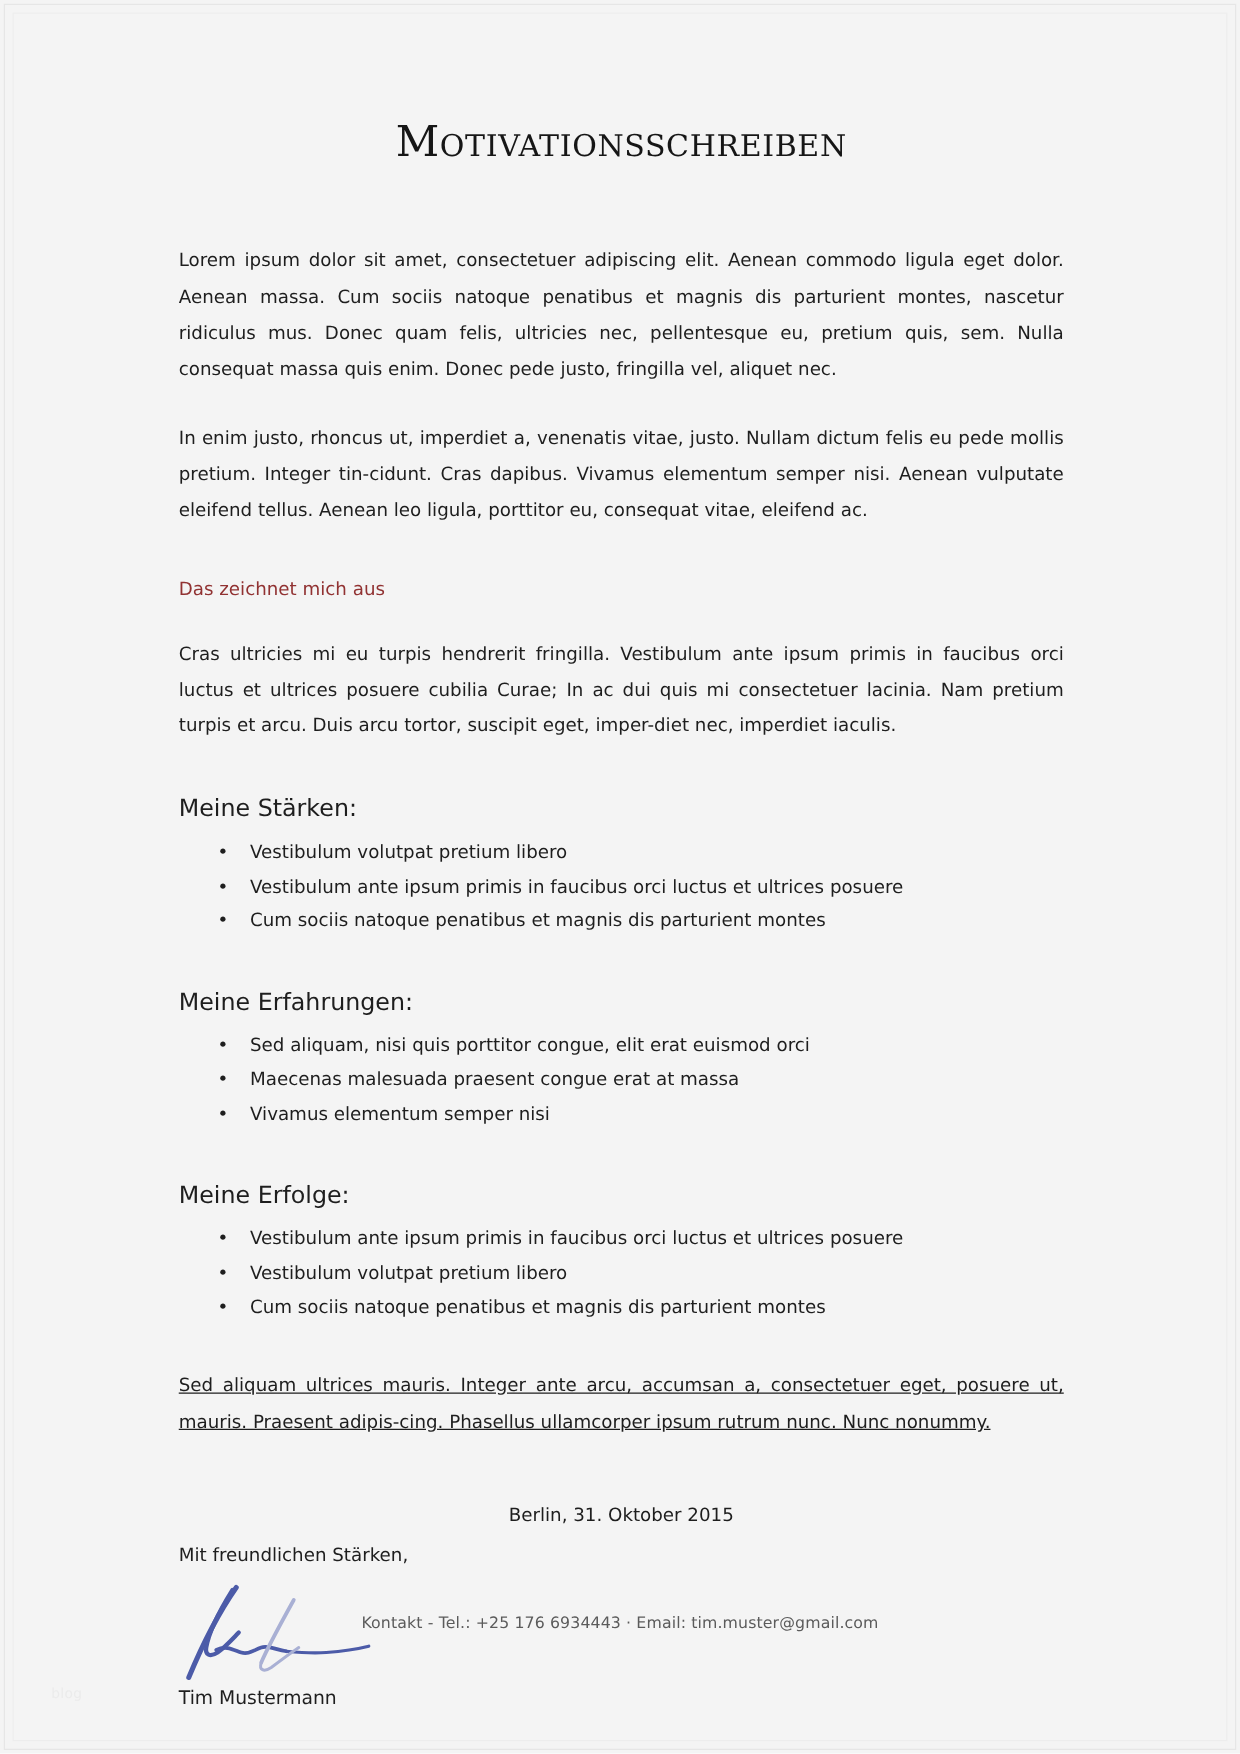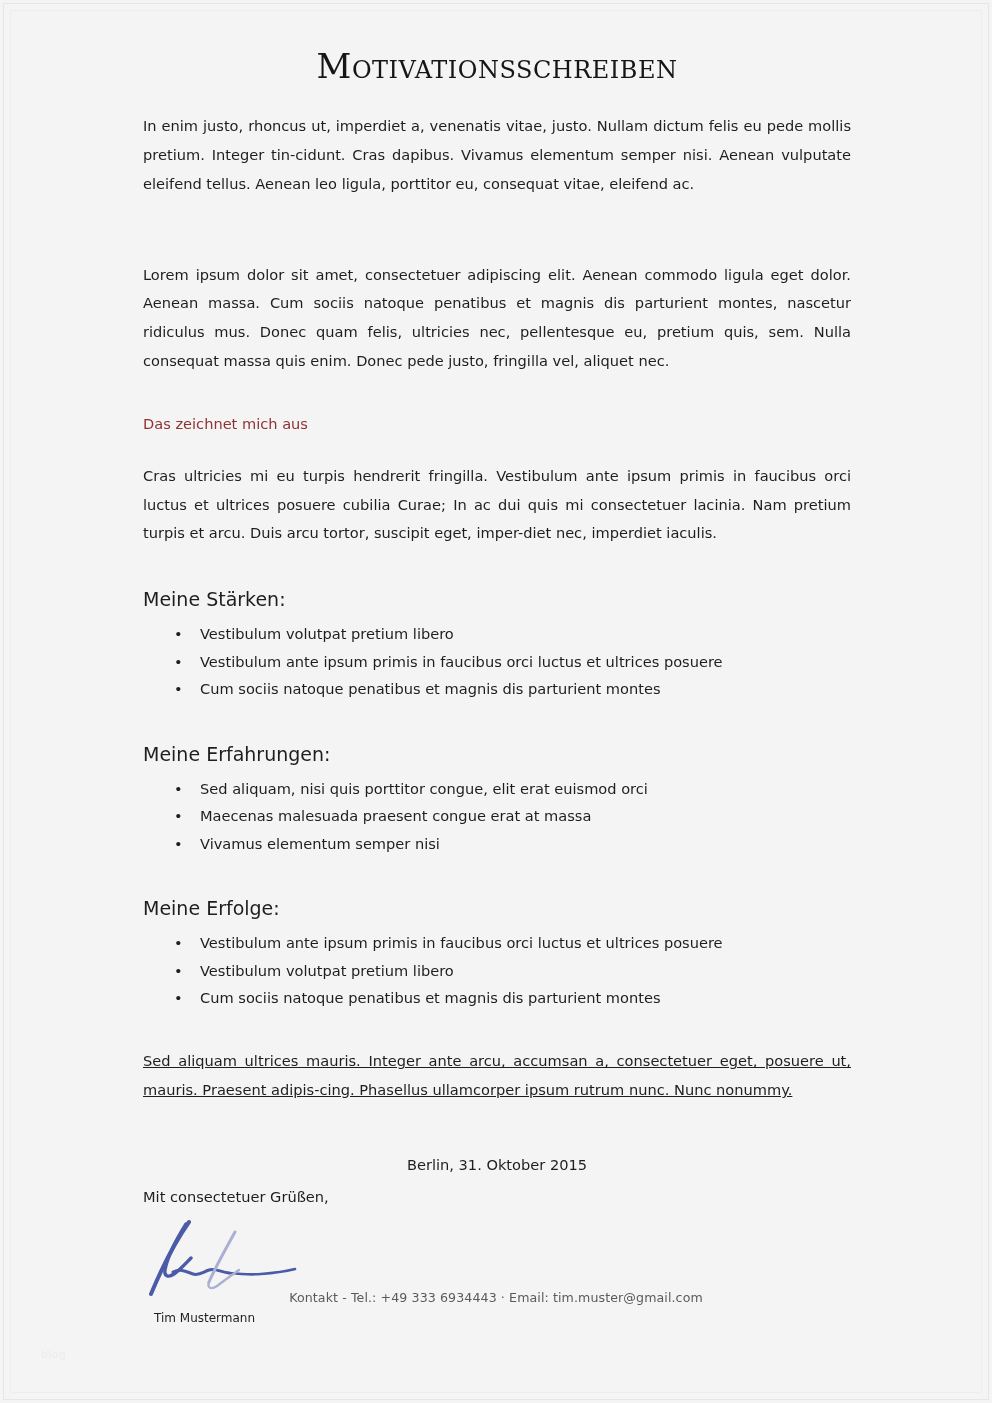--- a/index.html
+++ b/index.html
@@ -40,21 +40,21 @@
 
   .content {
     position: absolute;
     left: 143px;
     top: 0;
     width: 708px;
   }
 
   .doc-title {
     margin: 0;
-    padding-top: 48px;
+    padding-top: 96px;
     text-align: center;
     font-family: "DejaVu Serif", "Liberation Serif", serif;
     font-size: 34px;
     font-weight: 400;
     font-variant: small-caps;
     letter-spacing: 0.5px;
     color: #161616;
     line-height: 1.1;
   }
 
@@ -132,22 +132,22 @@
 
   .signature-block {
     margin-top: 2px;
     height: 86px;
     width: 200px;
   }
 
   .signature-block svg { display: block; }
 
   .sign-name {
-    margin: 11px;
-    font-size: 12px;
+    margin: 0;
+    font-size: 15px;
     line-height: 1.6;
     color: #1e1e1e;
     text-align: left;
   }
 
   .footer-contact {
     position: absolute;
     left: 0;
     right: 0;
     top: 1290px;
@@ -172,23 +172,23 @@
 
 <div class="page">
 
   <div class="page-frame-outer"></div>
   <div class="page-frame-inner"></div>
 
   <div class="content">
 
     <h1 class="doc-title">Motivationsschreiben</h1>
 
+    <p class="para para-first">Lorem ipsum dolor sit amet, consectetuer adipiscing elit. Aenean commodo ligula eget dolor. Aenean massa. Cum sociis natoque penatibus et magnis dis parturient montes, nascetur ridiculus mus. Donec quam felis, ultricies nec, pellentesque eu, pretium quis, sem. Nulla consequat massa quis enim. Donec pede justo, fringilla vel, aliquet nec.</p>
+
     <p class="para para-gap">In enim justo, rhoncus ut, imperdiet a, venenatis vitae, justo. Nullam dictum felis eu pede mollis pretium. Integer tin-cidunt. Cras dapibus. Vivamus elementum semper nisi. Aenean vulputate eleifend tellus. Aenean leo ligula, porttitor eu, consequat vitae, eleifend ac.</p>
-
-    <p class="para para-first">Lorem ipsum dolor sit amet, consectetuer adipiscing elit. Aenean commodo ligula eget dolor. Aenean massa. Cum sociis natoque penatibus et magnis dis parturient montes, nascetur ridiculus mus. Donec quam felis, ultricies nec, pellentesque eu, pretium quis, sem. Nulla consequat massa quis enim. Donec pede justo, fringilla vel, aliquet nec.</p>
 
     <p class="section-heading">Das zeichnet mich aus</p>
 
     <p class="para para-gap">Cras ultricies mi eu turpis hendrerit fringilla. Vestibulum ante ipsum primis in faucibus orci luctus et ultrices posuere cubilia Curae; In ac dui quis mi consectetuer lacinia. Nam pretium turpis et arcu. Duis arcu tortor, suscipit eget, imper-diet nec, imperdiet iaculis.</p>
 
     <p class="list-label">Meine Stärken:</p>
     <ul class="bullets">
       <li>
         <span class="bullet-dot">•</span>
         <span>Vestibulum volutpat pretium libero</span>
@@ -232,38 +232,38 @@
       <li>
         <span class="bullet-dot">•</span>
         <span>Cum sociis natoque penatibus et magnis dis parturient montes</span>
       </li>
     </ul>
 
     <p class="para" style="margin-top:36px;text-decoration:underline;">Sed aliquam ultrices mauris. Integer ante arcu, accumsan a, consectetuer eget, posuere ut, mauris. Praesent adipis-cing. Phasellus ullamcorper ipsum rutrum nunc. Nunc nonummy.</p>
 
     <p class="date-line">Berlin, 31. Oktober 2015</p>
 
-    <p class="salutation">Mit consectetuer Grüßen,</p>
+    <p class="salutation">Mit freundlichen Stärken,</p>
 
     <div class="signature-block">
       <svg width="200" height="86" viewBox="0 0 200 86" xmlns="http://www.w3.org/2000/svg">
         <g fill="none" stroke="#4c5ba8" stroke-linecap="round" stroke-linejoin="round">
           <path d="M8 82 C 18 58, 32 30, 46 10" stroke-width="4"></path>
           <path d="M43 12 C 33 28, 24 46, 22 58 C 21 64, 25 66, 31 62 C 38 57, 44 50, 48 46" stroke-width="3.4"></path>
           <path d="M30 60 C 38 56, 44 60, 50 62 C 56 64, 60 60, 66 58 C 72 56, 78 60, 86 61" stroke-width="3"></path>
           <path d="M86 61 C 96 62, 106 63, 118 62 C 132 61, 144 59, 152 57" stroke-width="2.6"></path>
         </g>
         <g fill="none" stroke="#a9b0d4" stroke-linecap="round" stroke-linejoin="round">
           <path d="M92 20 C 82 38, 72 56, 66 70" stroke-width="3"></path>
           <path d="M66 70 C 64 76, 68 78, 74 74 C 82 68, 90 62, 96 58" stroke-width="2.4"></path>
         </g>
       </svg>
     </div>
 
     <p class="sign-name">Tim Mustermann</p>
 
   </div>
 
-  <div class="footer-contact">Kontakt - Tel.: +49 333 6934443 · Email: tim.muster@gmail.com</div>
+  <div class="footer-contact">Kontakt - Tel.: +25 176 6934443 · Email: tim.muster@gmail.com</div>
 
   <div class="watermark">blog</div>
 
 </div>
 
 </body></html>

